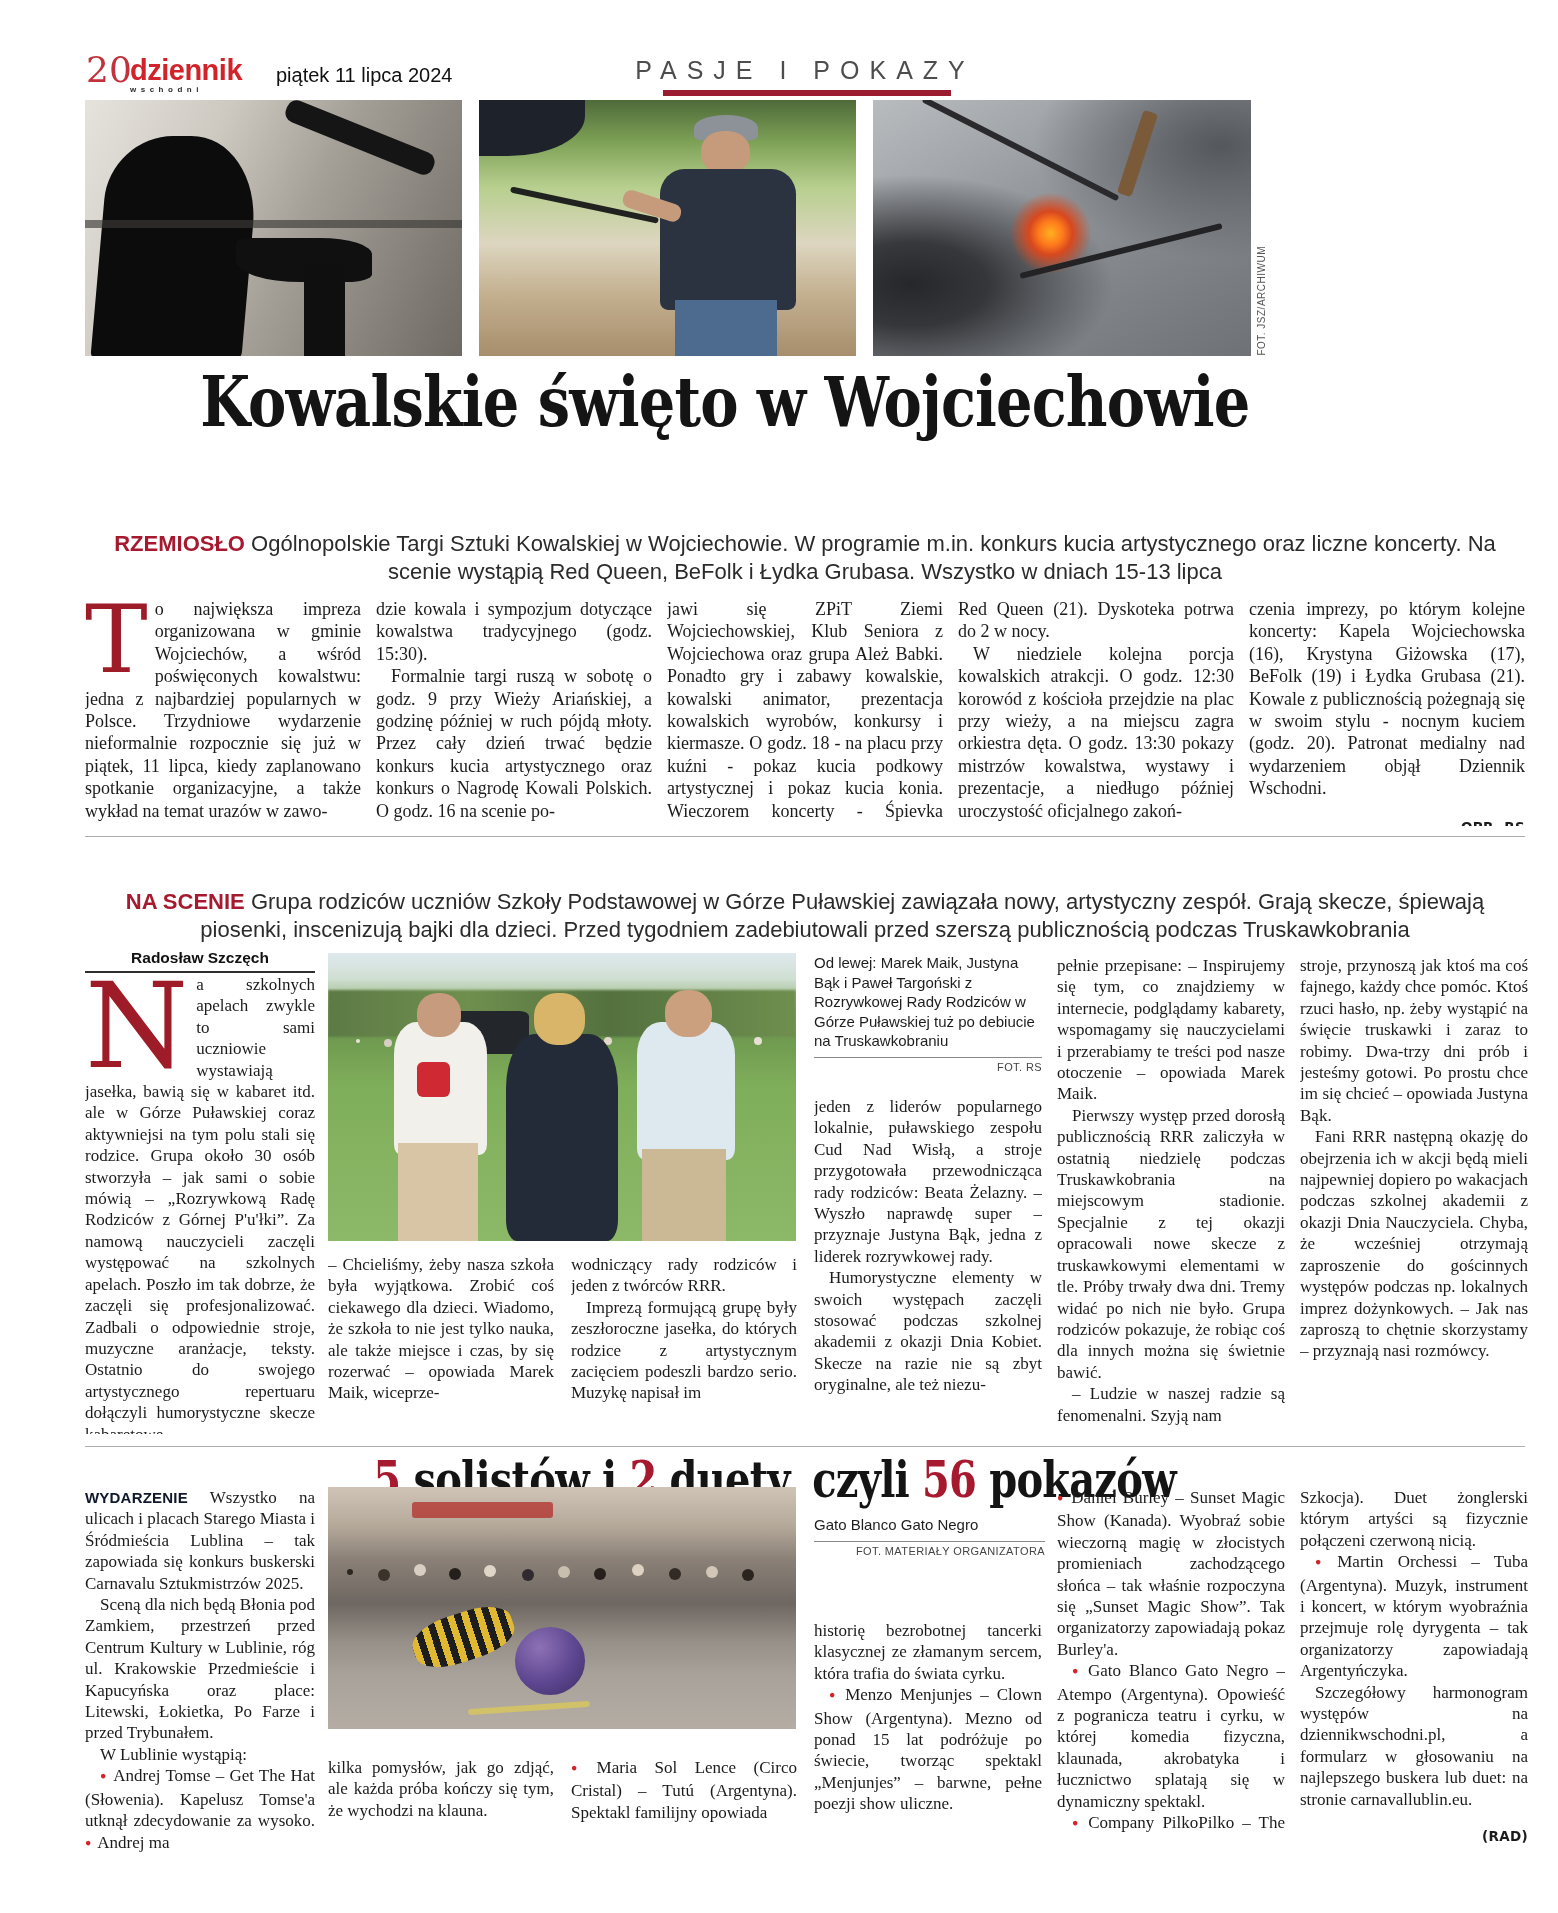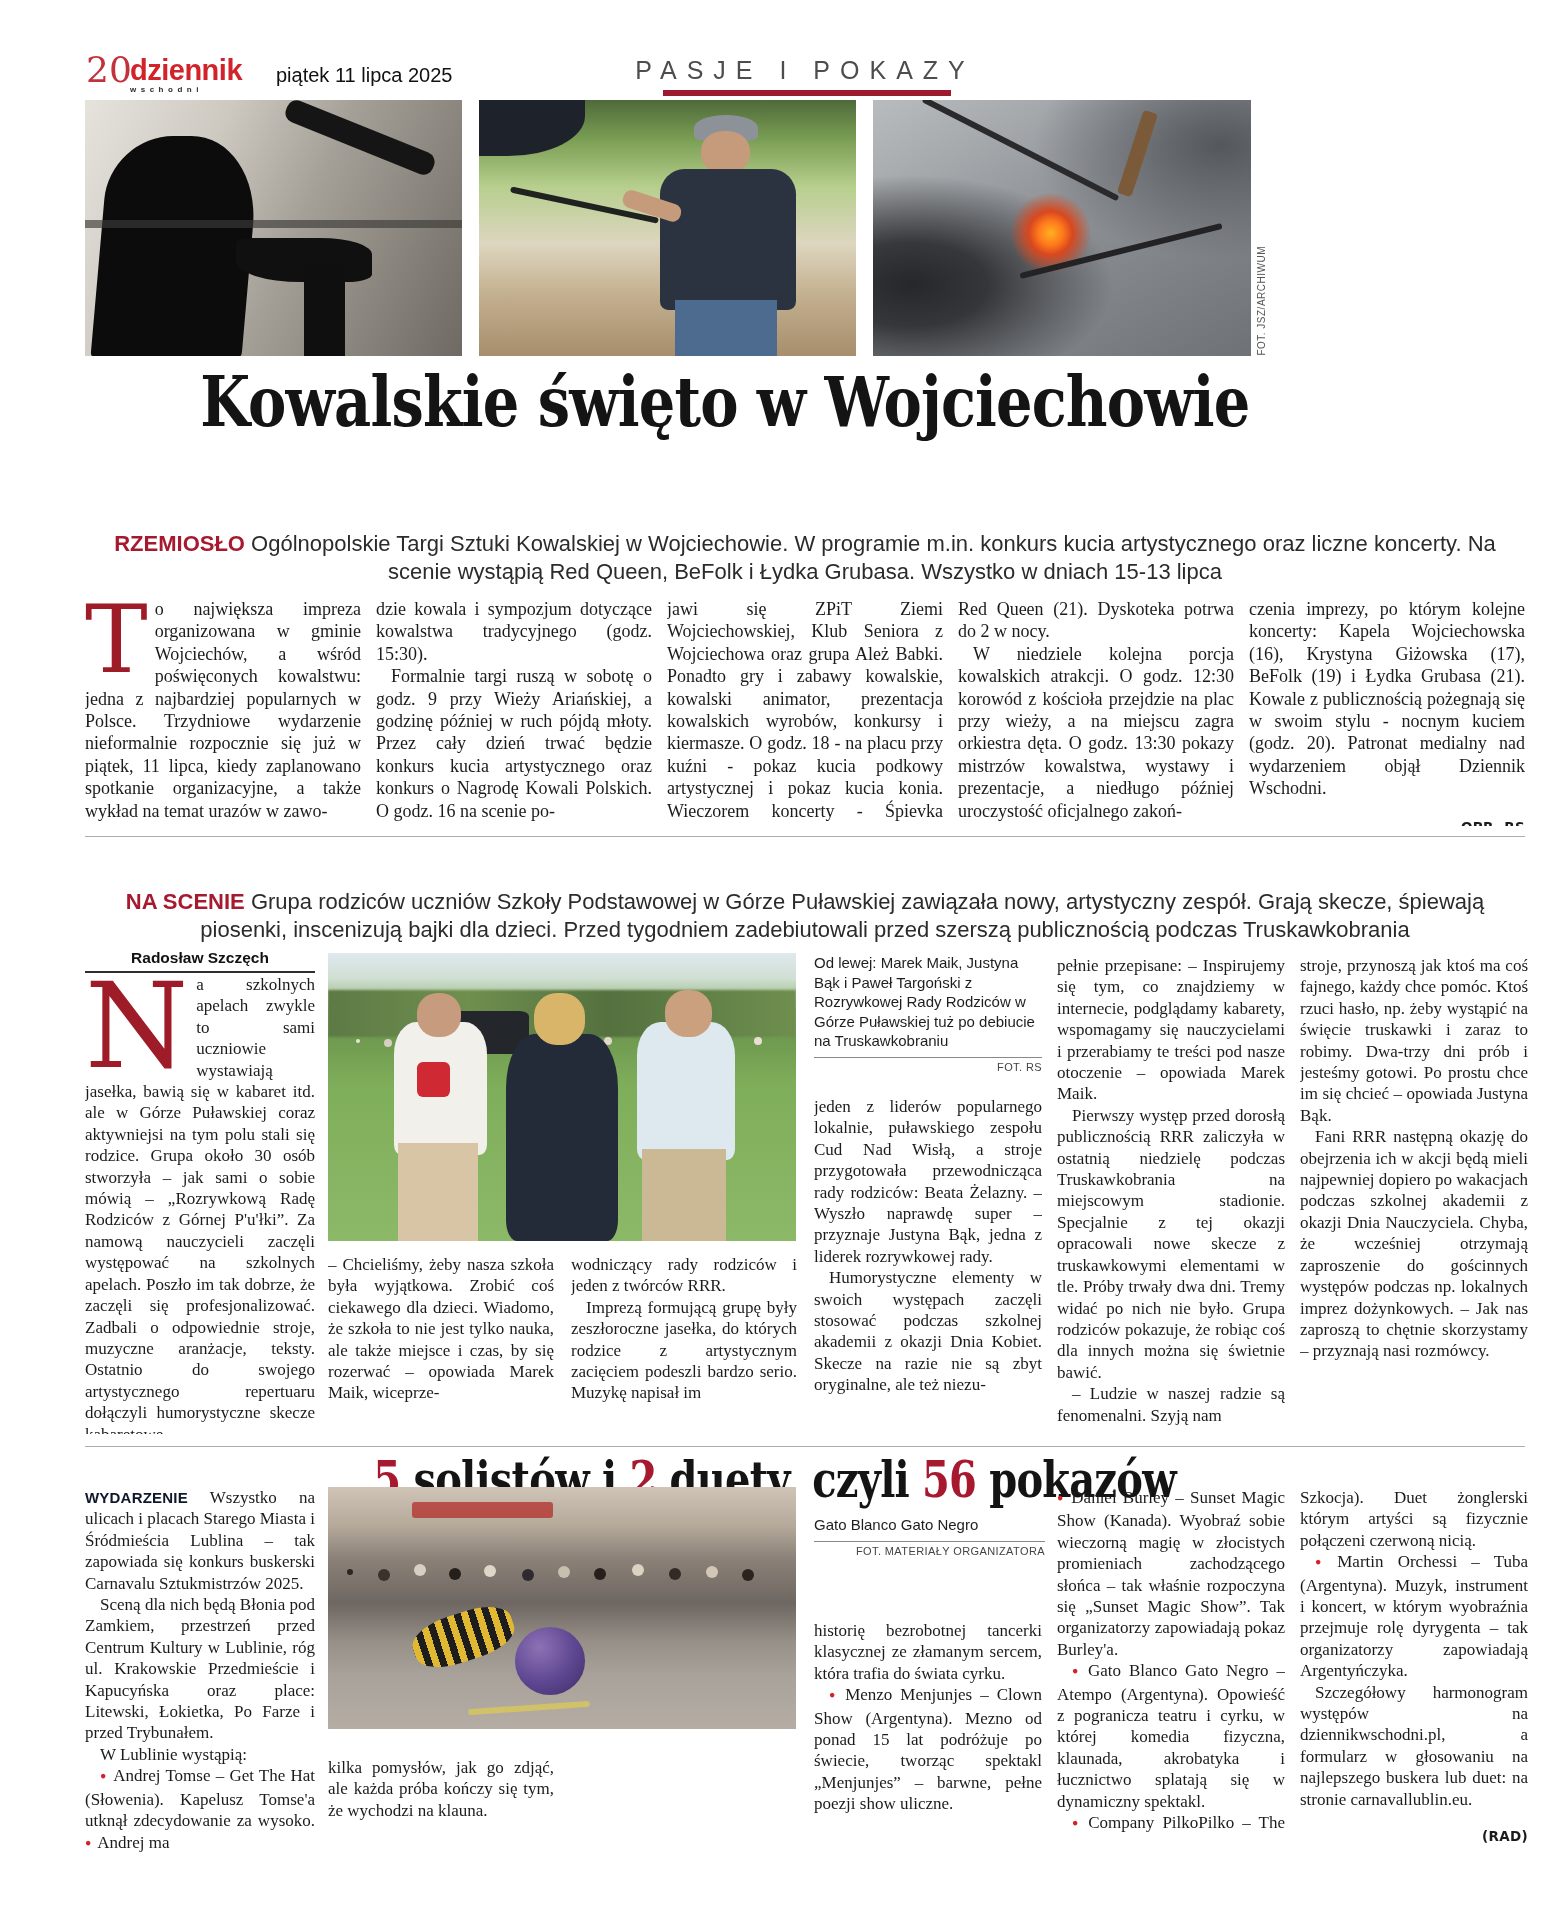--- a/index.html
+++ b/index.html
@@ -146,21 +146,21 @@
 </head>
 <body>
 
 <div class="page">
 
   <div class="abs pagenum">20</div>
   <div class="abs logo-wrap">
     <span class="logo">dziennik</span>
     <span class="logo-sub">wschodni</span>
   </div>
-  <div class="abs mast-date sans">piątek 11 lipca 2025</div>
+  <div class="abs mast-date sans">piątek 11 lipca 2024</div>
   <div class="abs section-title sans">PASJE I POKAZY</div>
   <div class="abs section-bar"></div>
 
   <div class="abs photo ph1">
     <div class="smith"></div>
     <div class="rail"></div>
     <div class="anvil"></div>
     <div class="arm"></div>
     <div class="leg"></div>
   </div>
@@ -281,20 +281,23 @@
     <div class="banner"></div>
     <div class="heads"></div>
     <div class="performer"></div>
     <div class="ball"></div>
     <div class="chalk"></div>
   </div>
 
   <div class="abs col bcol a3c2">
     <p>kilka pomysłów, jak go zdjąć, ale każda próba kończy się tym, że wychodzi na klauna.</p>
   </div>
+  <div class="abs col bcol a3c3">
+    <p class="bullet">Maria Sol Lence (Circo Cristal) – Tutú (Argentyna). Spektakl familijny opowiada</p>
+  </div>
 
   <div class="abs a3cap">
     <div class="caption">Gato Blanco Gato Negro</div>
     <div class="photo-credit">FOT. MATERIAŁY ORGANIZATORA</div>
   </div>
 
   <div class="abs col bcol a3c4">
     <p>historię bezrobotnej tancerki klasycznej ze złamanym sercem, która trafia do świata cyrku.</p>
     <p class="bullet">Menzo Menjunjes – Clown Show (Argentyna). Mezno od ponad 15 lat podróżuje po świecie, tworząc spektakl „Menjunjes” – barwne, pełne poezji show uliczne.</p>
   </div>

